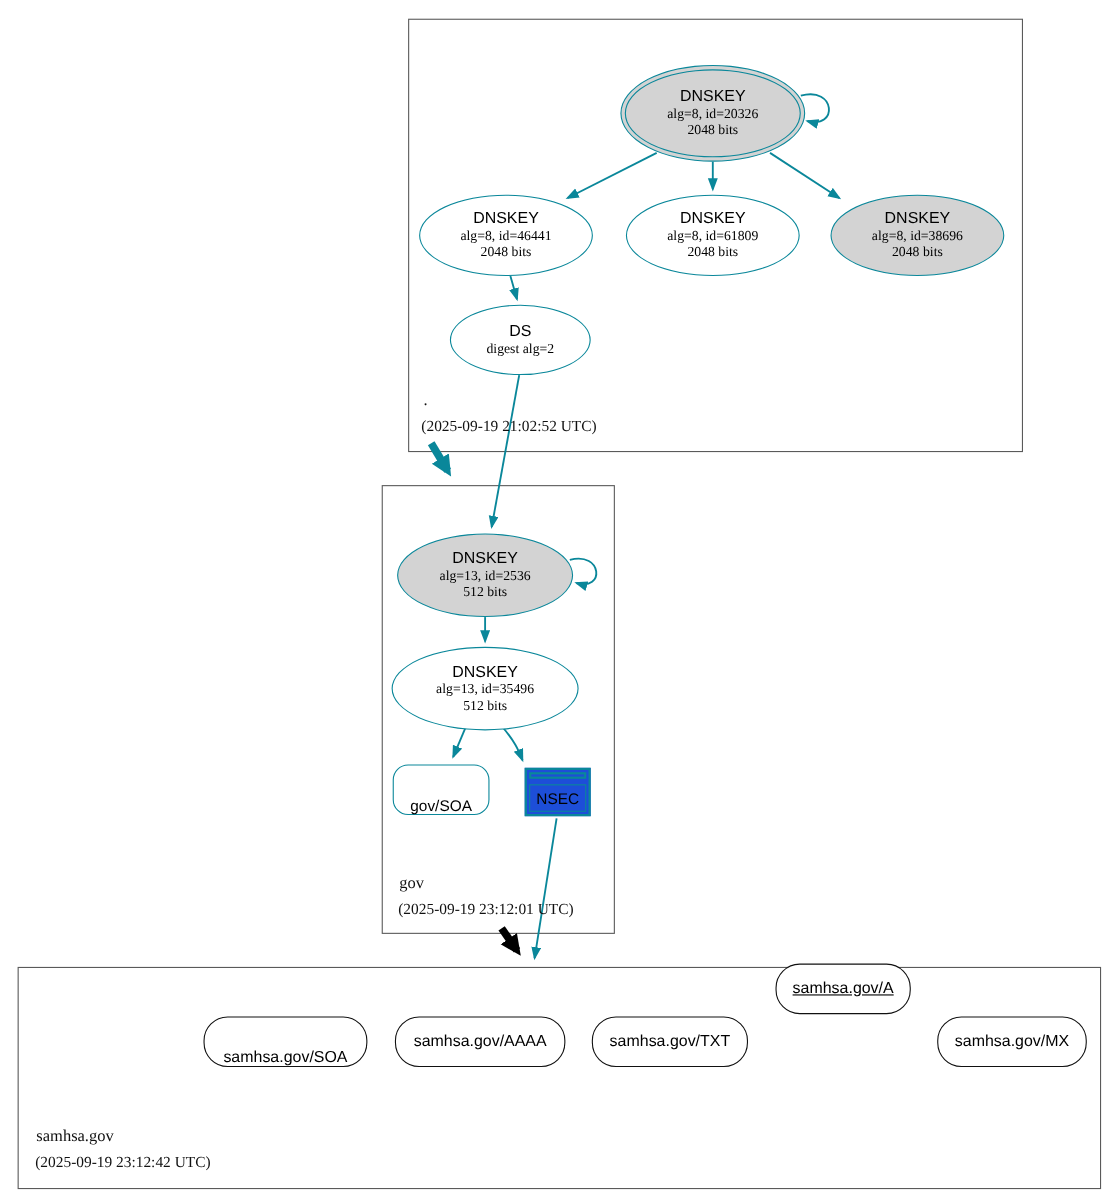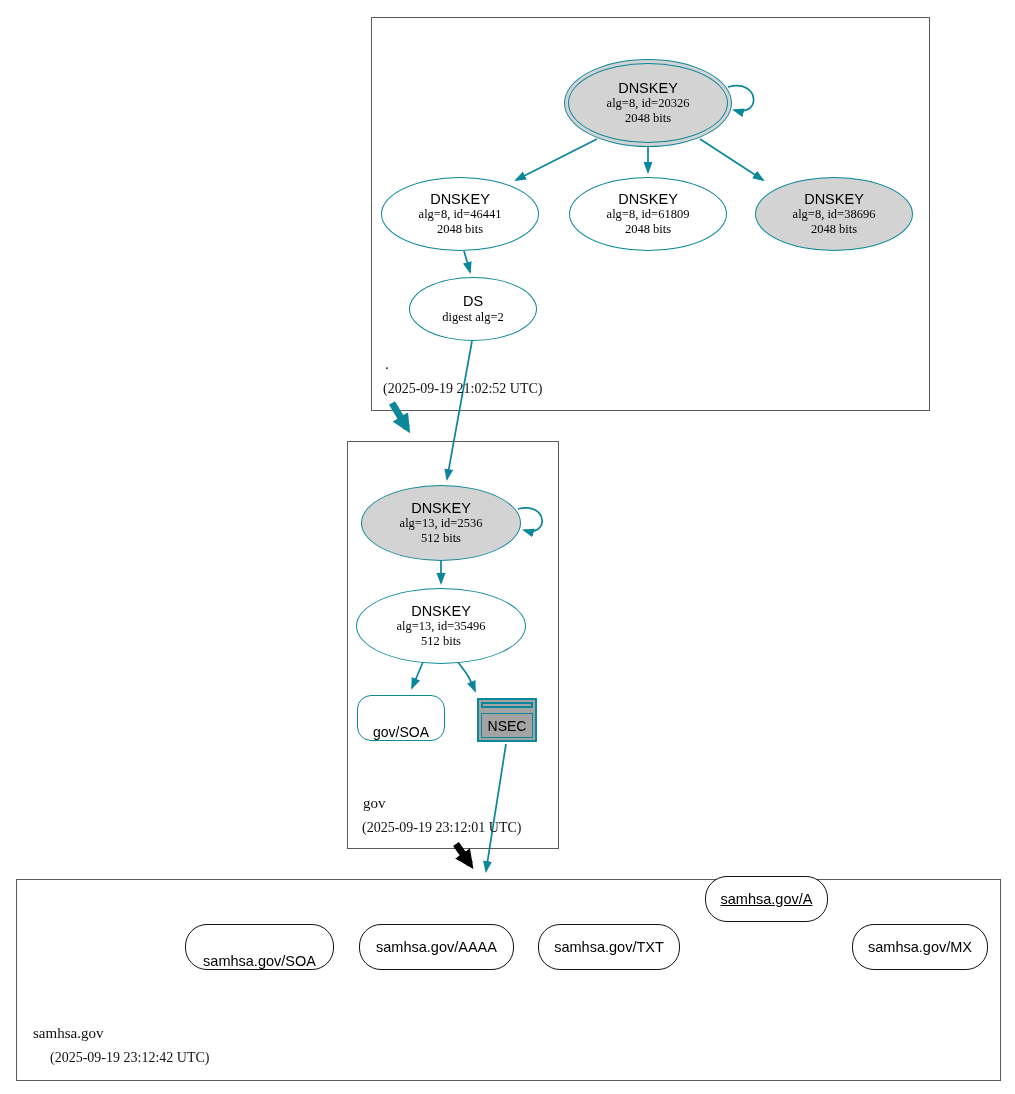--- a/index.html
+++ b/index.html
@@ -15,21 +15,21 @@
   .ellipse { border:1.7px solid #0a879a; border-radius:50%; }
   .ellipse.gray { background:#d3d3d3; }
   .inner-ring { position:absolute; inset:3px; border:1.6px solid #0a879a; border-radius:50%; pointer-events:none; }
 
   .node-title { font-family:"Liberation Sans", sans-serif; font-size:14.5px; color:#000; line-height:1.15; }
   .node-detail { font-family:"Liberation Serif", serif; font-size:12.5px; color:#000; line-height:1.2; }
 
   .rrset { border:1.6px solid #0a879a; border-radius:14px; font-size:14px; color:#000; }
   .rrset.black { border:1.5px solid #111; border-radius:22px; font-size:14.5px; }
 
-  .nsec-node { position:absolute; z-index:3; box-sizing:border-box; background:#a3a3a3; border:2.5px solid #0a879a; }
+  .nsec-node { position:absolute; z-index:3; box-sizing:border-box; background:#1d4ed8; border:2.5px solid #0a879a; }
   .nsec-head { position:absolute; left:2px; right:2px; top:2px; height:6px; border:2px solid #0a879a; box-sizing:border-box; }
   .nsec-label { position:absolute; left:2px; right:2px; top:13px; bottom:2px; border:1.8px solid #0a879a;
                 display:flex; align-items:center; justify-content:center; font-size:14px; color:#000; box-sizing:border-box; }
 
   .zone-name { position:absolute; z-index:3; font-family:"Liberation Serif", serif; font-size:15px; color:#111; }
   .zone-ts   { position:absolute; z-index:3; font-family:"Liberation Serif", serif; font-size:14px; color:#111; }
 </style>
 </head>
 <body>
 
@@ -139,15 +139,15 @@
     <div>samhsa.gov/TXT</div>
   </div>
   <div class="node rrset black" style="left:705px; top:876px; width:123px; height:46px;text-decoration:underline;">
     <div>samhsa.gov/A</div>
   </div>
   <div class="node rrset black" style="left:852px; top:924px; width:136px; height:46px;">
     <div>samhsa.gov/MX</div>
   </div>
 
   <div class="zone-name" style="left:33px; top:1025px;">samhsa.gov</div>
-  <div class="zone-ts" style="left:32px; top:1050px;margin-left:18px;">(2025-09-19 23:12:42 UTC)</div>
+  <div class="zone-ts" style="left:32px; top:1050px;">(2025-09-19 23:12:42 UTC)</div>
 
 </div>
 
 </body></html>

